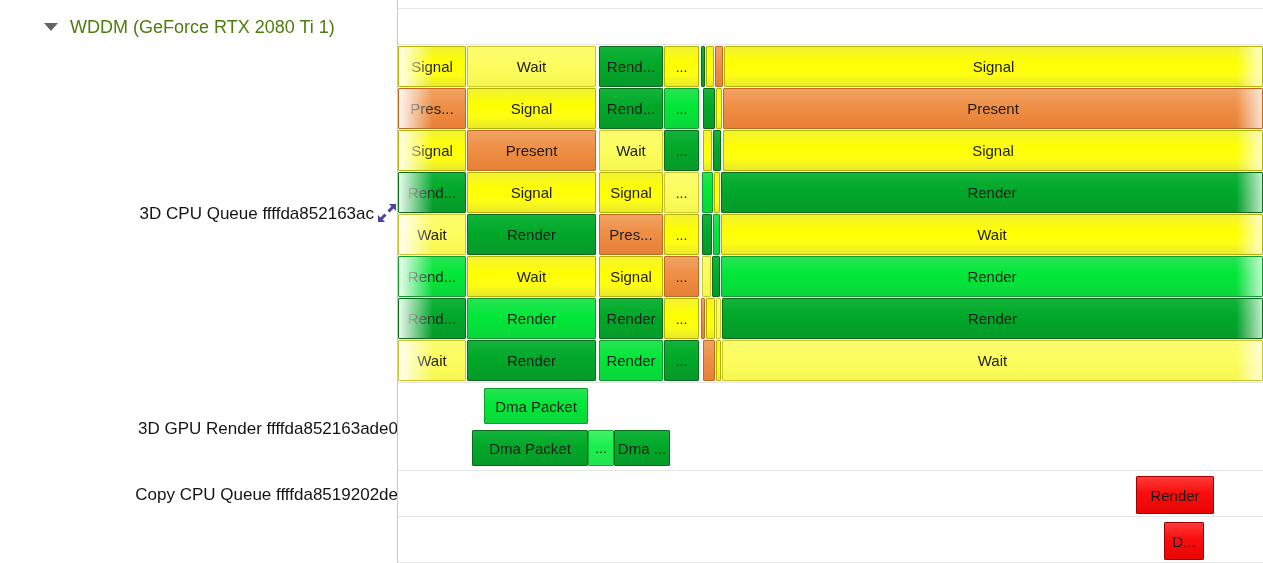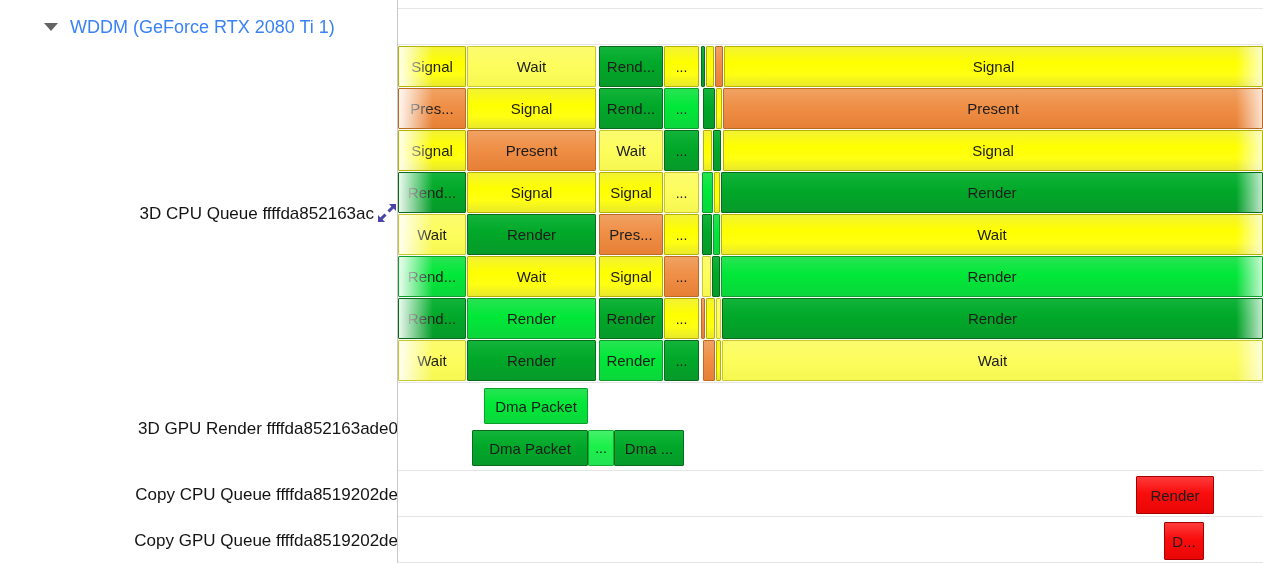--- a/index.html
+++ b/index.html
@@ -26,21 +26,21 @@
     display:flex;align-items:center;
   }
   .disclosure{
     width:0;height:0;margin-left:44px;margin-right:12px;
     border-left:7px solid transparent;
     border-right:7px solid transparent;
     border-top:8px solid #646464;
     flex:0 0 auto;
   }
   .group-title{
-    font-size:18px;color:#3b82f6;white-space:nowrap;
+    font-size:18px;color:#4d7c0f;white-space:nowrap;
   }
   .row-label{
     position:absolute;
     width:398px;
     text-align:right;
     font-size:17px;color:#141414;
     white-space:nowrap;
     box-sizing:border-box;
     padding-right:0px;
     overflow:hidden;
@@ -116,23 +116,20 @@
     </div>
 
     <div class="row-label" id="lbl-1" style="top: 416px; height: 26px; line-height: 26px; padding-right: 0px;">
       <span class="txt">3D GPU Render ffffda852163ade0</span>
     </div>
 
     <div class="row-label" id="lbl-2" style="top: 482px; height: 26px; line-height: 26px; padding-right: 0px;">
       <span class="txt">Copy CPU Queue ffffda8519202de</span>
     </div>
 
-    <div class="row-label" id="lbl-3" style="top: 528px; height: 26px; line-height: 26px; padding-right: 0px;">
-      <span class="txt">Copy GPU Queue ffffda8519202de</span>
-    </div>
   </div>
 
   <div class="track-pane">
     <div class="sep" style="top:8px"></div>
     <div class="sep" style="top:44px"></div>
     <div class="sep" style="top:382px"></div>
     <div class="sep" style="top:470px"></div>
     <div class="sep" style="top:516px"></div>
     <div class="sep" style="top:562px"></div>
 
@@ -332,21 +329,21 @@
             <span>Dma Packet</span>
           </div>
         </div>
         <div class="lane" style="top: 430px; height: 36px;">
           <div class="seg f-dgreen" style="left: 74px; width: 116px;">
             <span>Dma Packet</span>
           </div>
           <div class="seg f-lgreen small" style="left: 190px; width: 26px;">
             <span>...</span>
           </div>
-          <div class="seg f-dgreen" style="left: 216px; width: 70px;">
+          <div class="seg f-dgreen" style="left: 216px; width: 56px;">
             <span>Dma ...</span>
           </div>
         </div>
         <div class="lane" style="top: 476px; height: 38px;">
           <div class="seg f-red" style="left: 738px; width: 78px;">
             <span>Render</span>
           </div>
         </div>
         <div class="lane" style="top: 522px; height: 38px;">
           <div class="seg f-red" style="left: 766px; width: 40px;">

